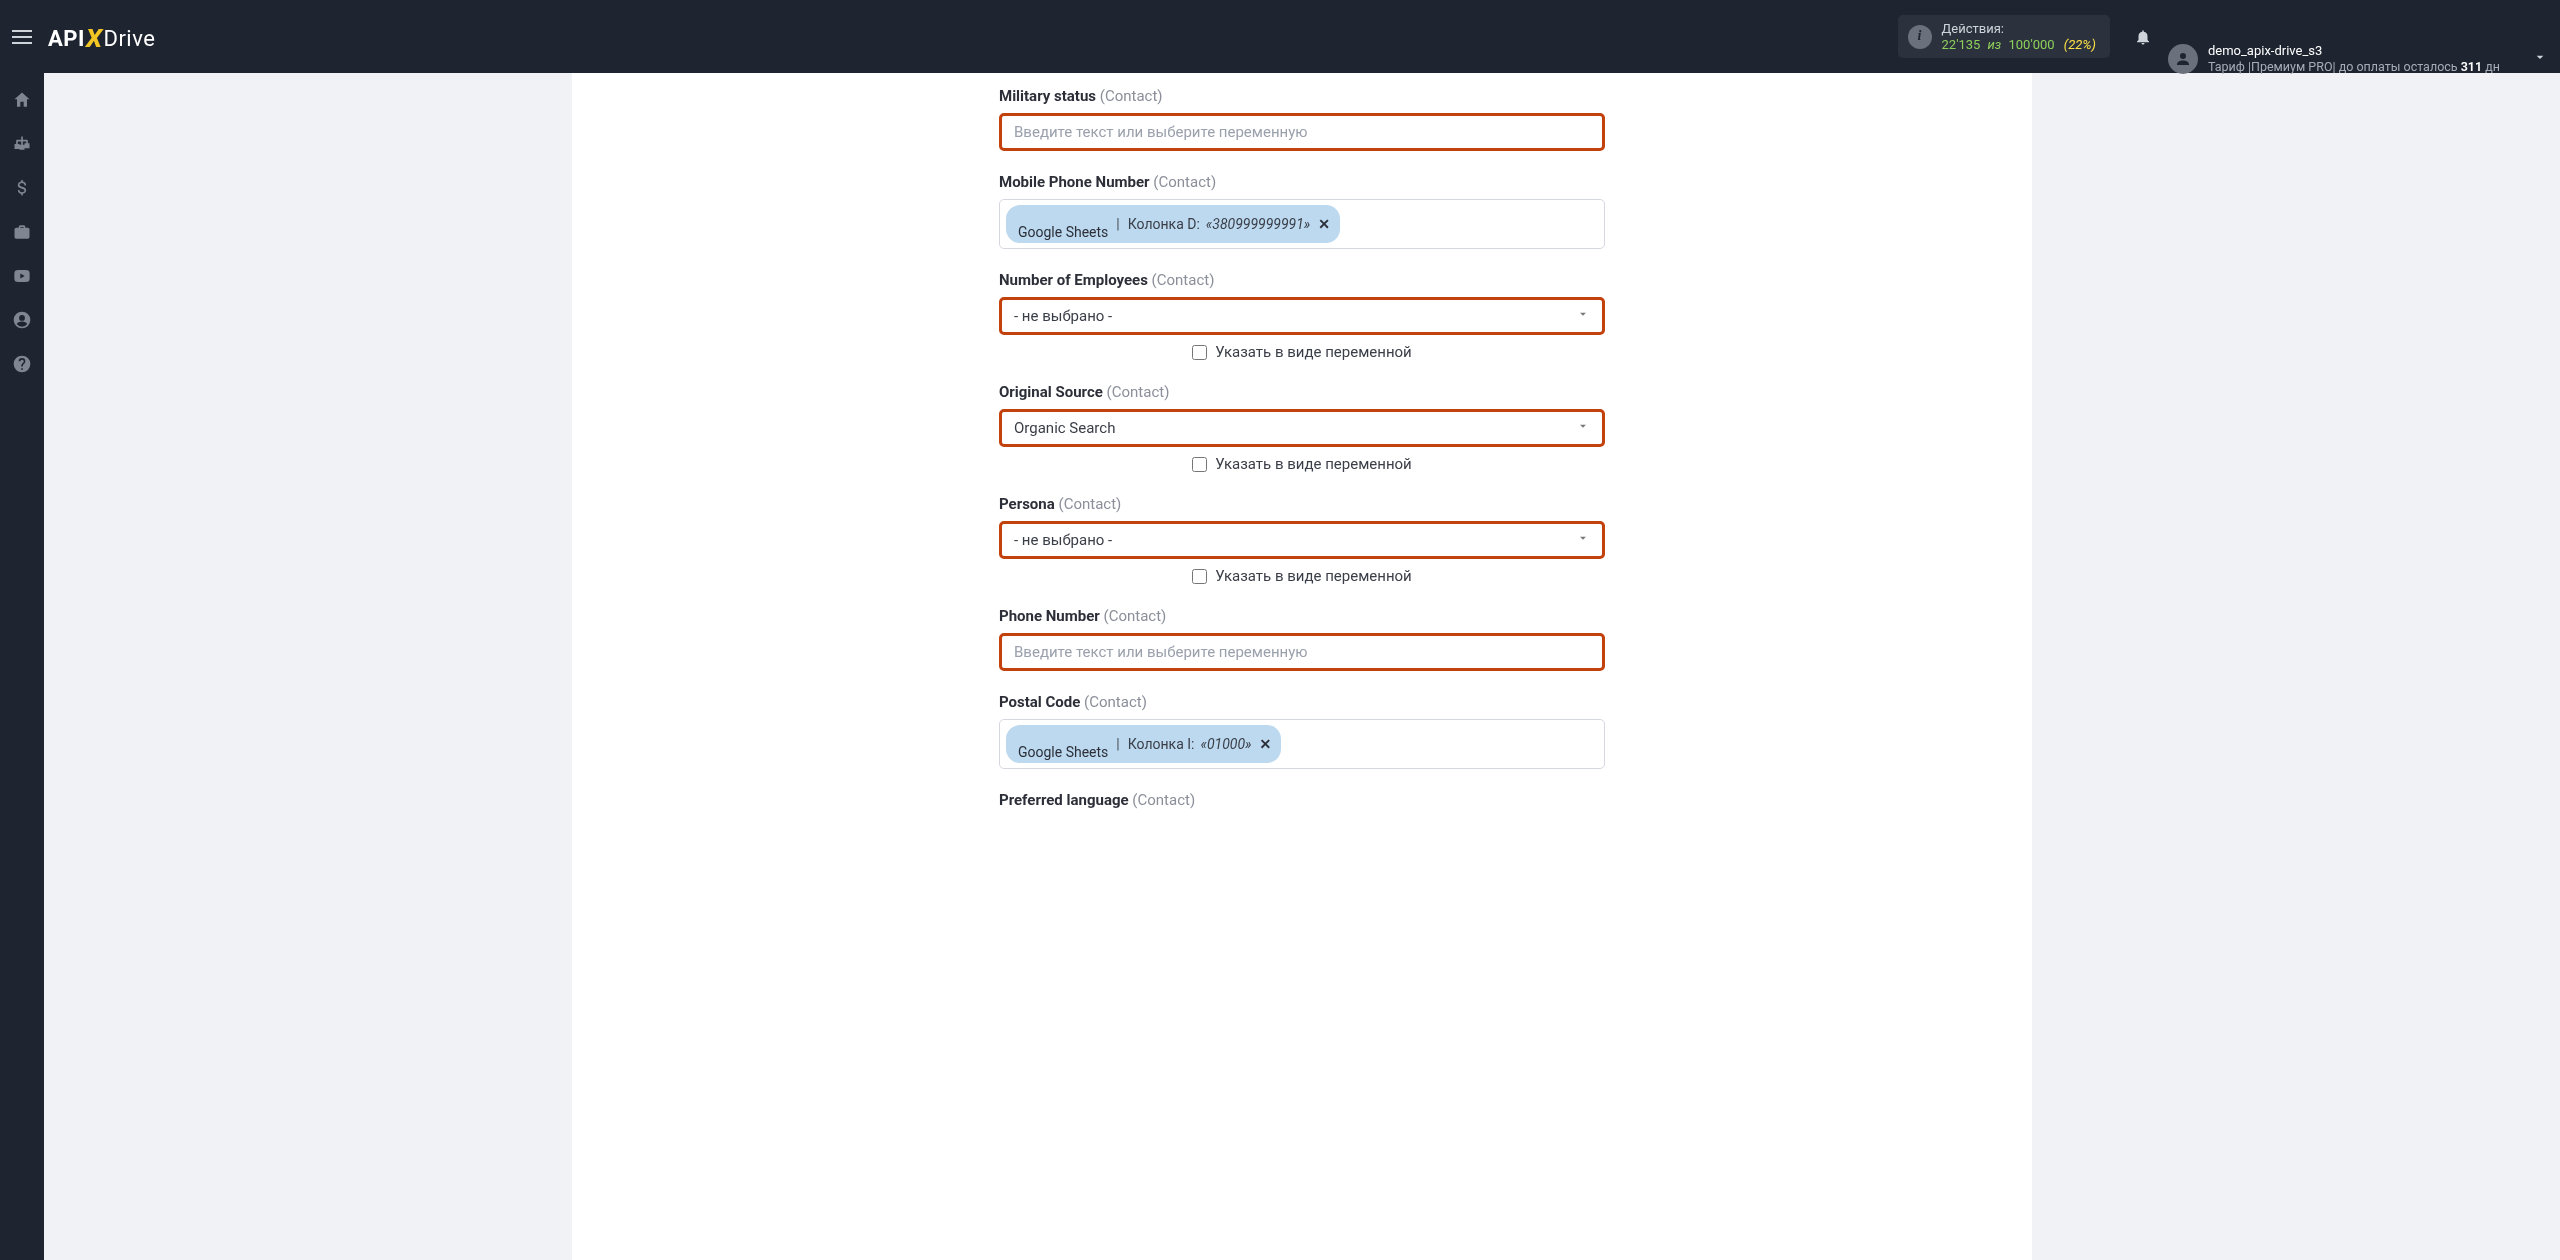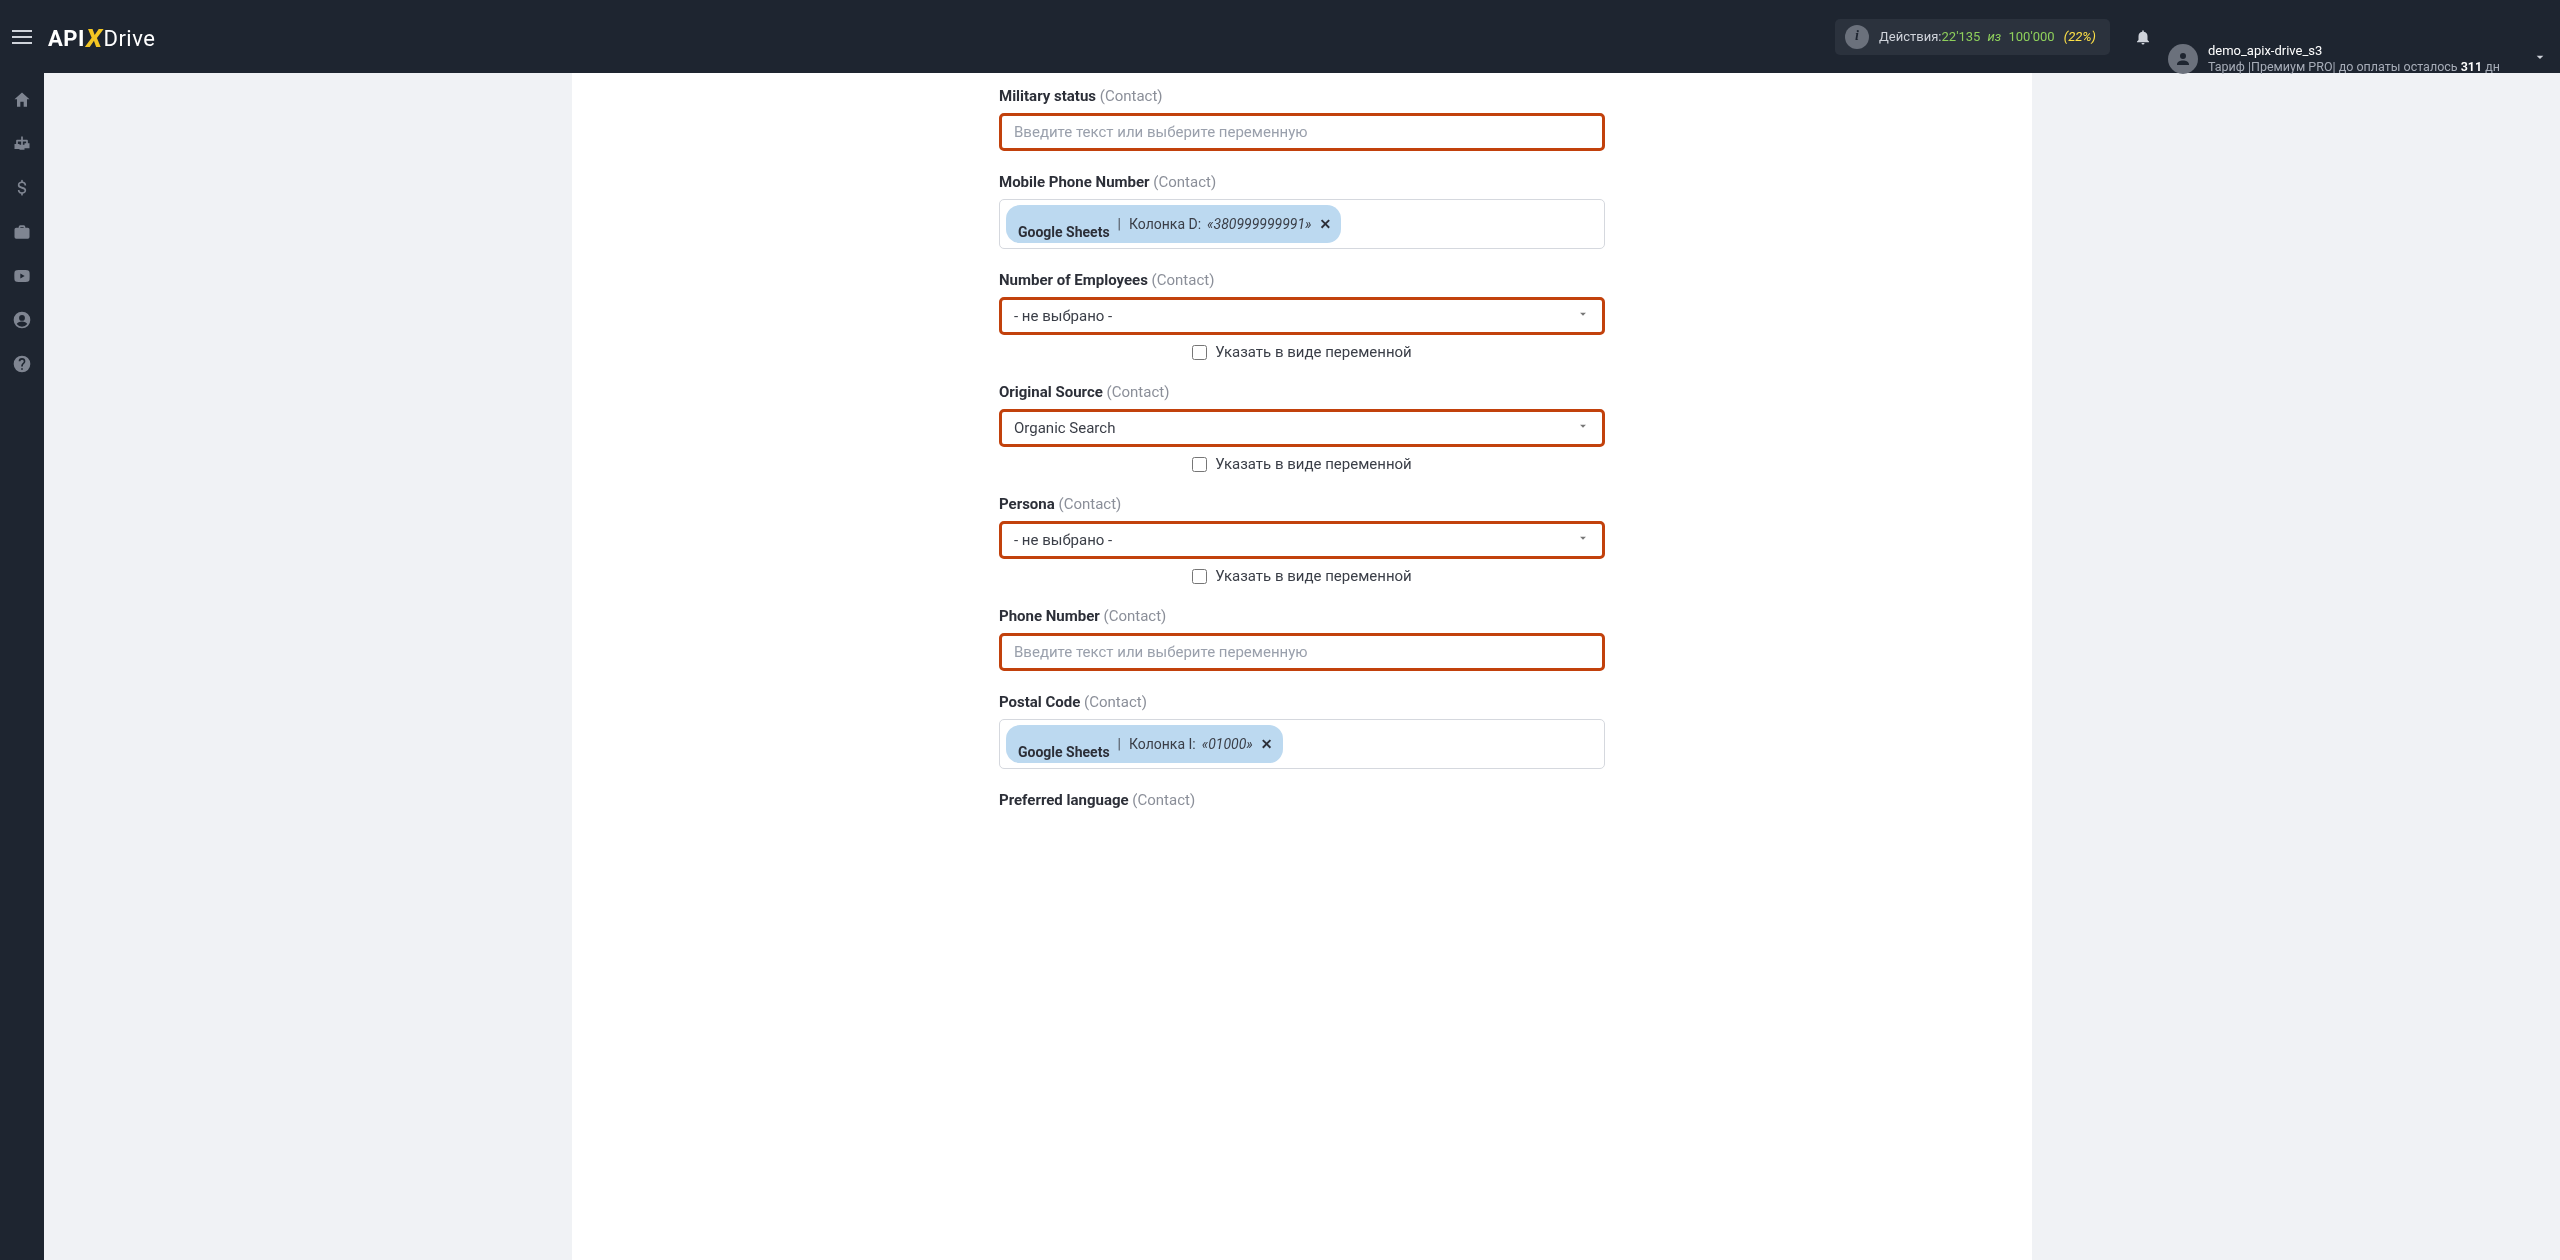--- a/index.html
+++ b/index.html
@@ -52,21 +52,21 @@
     font-size: 13px;
     line-height: 1.2;
   }
   .info-circle {
     width: 24px; height: 24px; border-radius: 50%;
     background: #6b717c;
     display: flex; align-items: center; justify-content: center;
     color: #1e2530; font-weight: 900; font-family: Georgia, serif; font-style: italic;
     font-size: 14px;
   }
-  .actions-text { display: flex; }
+  .actions-text { display: flex; flex-direction: column; }
   .actions-label { color: #cfd3da; }
   .actions-counts { }
   .actions-counts .cur   { color: #8ecf5b; }
   .actions-counts .of    { color: #8ecf5b; font-style: italic; margin: 0 4px;}
   .actions-counts .total { color: #8ecf5b; }
   .actions-counts .pct   { color: #fde047; font-style: italic; margin-left: 6px; margin-top: 16px;}
 
   .bell {
     width: 38px; height: 38px;
     display:flex; align-items:center; justify-content:center;
@@ -151,21 +151,21 @@
   }
   .chip {
     background: #bcd9f0;
     color: #2c2f38;
     border-radius: 14px;
     padding: 3px 10px 3px 12px;
     display: inline-flex; align-items: center;
     font-size: 14px;
     gap: 6px;
   }
-  .chip .src   { font-weight: 700; margin-top: 16px; }
+  .chip .src   { font-weight: 400; margin-top: 16px; }
   .chip .pipe  { color: #4a4f58; margin: 0 2px;}
   .chip .col   { color: #3a3e47; }
   .chip .samp  { font-style: italic; color: #3a3e47; }
   .chip .x     { font-weight: 700; cursor: pointer; margin-left: 2px; color:#2c2f38;}
 
   .check-row { display:flex; align-items:center; gap:8px; margin-top:8px; color:#3a3e47; font-size:15px;justify-content:center;}
   .check-row input[type=checkbox]{ width:15px; height:15px; }
 
   
   .content-wrap::-webkit-scrollbar { width: 15px; }

